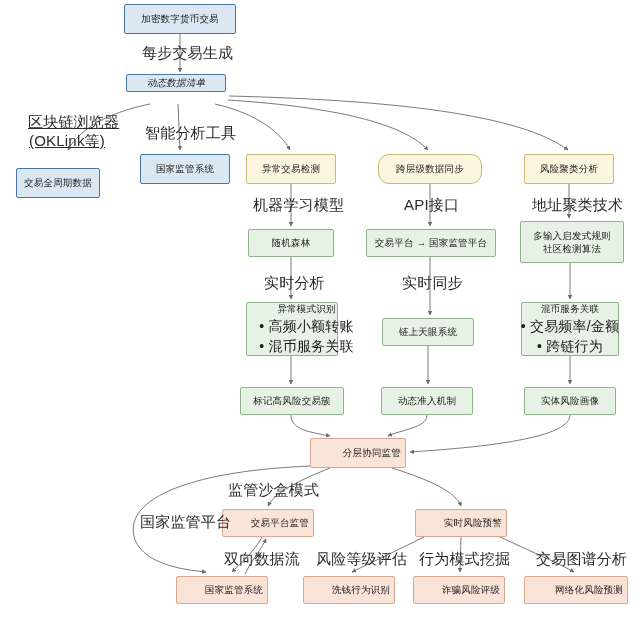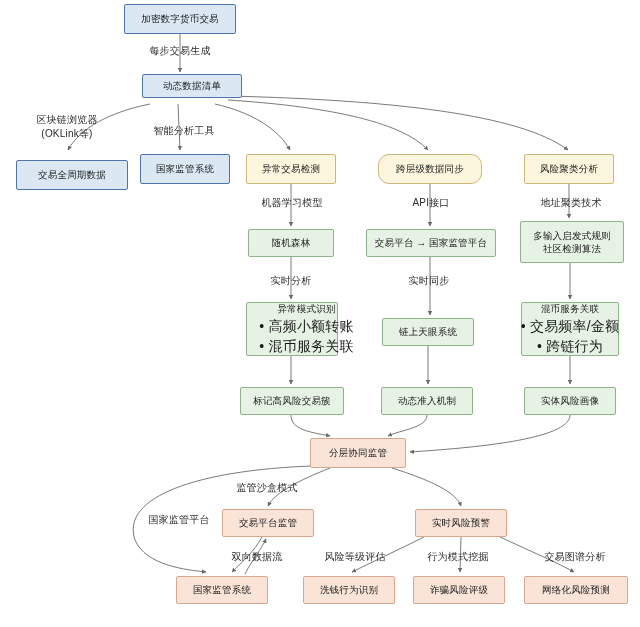--- a/index.html
+++ b/index.html
@@ -66,24 +66,25 @@
     background: #fbf6dd;
     border: 1px solid #ccb978;
   }
   .pal-green {
     background: #e6f2e4;
     border: 1px solid #8fb38a;
   }
   .pal-peach {
     background: #fae4d8;
     border: 1px solid #d7a78e;
+    align-items: flex-end;
   }
   .edge-label {
     position: absolute;
-    font-size: 10px;
+    font-size: 15px;
     color: #2b2b2b;
     white-space: nowrap;
     text-align: center;
     letter-spacing: 0.2px;
     background: transparent;
   }
   .edge-label .l2 {
     display: block;
   }
 </style>
@@ -134,25 +135,25 @@
       <path d="M 424 537 C 398 550, 368 564, 352 572"></path>
       <path d="M 461 537 L 460 572"></path>
       <path d="M 500 537 C 528 550, 560 564, 574 572"></path>
     </g>
   </svg>
 
   <div class="node pal-blue" style="left:124px;top:4px;width:112px;height:30px;">
     <span class="title">加密数字货币交易</span>
   </div>
 
-  <div class="node pal-blue" style="left:142px;top:74px;width:100px;height:24px;">
+  <div class="node pal-blue" style="left:126px;top:74px;width:100px;height:18px;font-style:italic;">
     <span class="title">动态数据清单</span>
   </div>
 
-  <div class="node pal-blue" style="left:16px;top:160px;width:112px;height:30px;">
+  <div class="node pal-blue" style="left:16px;top:168px;width:84px;height:30px;">
     <span class="title">交易全周期数据</span>
   </div>
 
   <div class="node pal-blue" style="left:140px;top:154px;width:90px;height:30px;">
     <span class="title">国家监管系统</span>
   </div>
 
   <div class="node pal-yellow" style="left:246px;top:154px;width:90px;height:30px;">
     <span class="title">异常交易检测</span>
   </div>
@@ -235,21 +236,21 @@
   </div>
 
   <div class="node pal-peach" style="left:524px;top:576px;width:104px;height:28px;">
     <span class="title">网络化风险预测</span>
   </div>
 
   <div class="edge-label" style="left:142px;top:44px;width:76px;">
     <span>每步交易生成</span>
   </div>
 
-  <div class="edge-label" style="left:28px;top:113px;width:78px;">
+  <div class="edge-label" style="left:28px;top:113px;width:78px;text-decoration:underline;">
     <span>区块链浏览器</span>
     <span class="l2">(OKLink等)</span>
   </div>
 
   <div class="edge-label" style="left:145px;top:124px;width:78px;">
     <span>智能分析工具</span>
   </div>
 
   <div class="edge-label" style="left:253px;top:196px;width:78px;">
     <span>机器学习模型</span>

